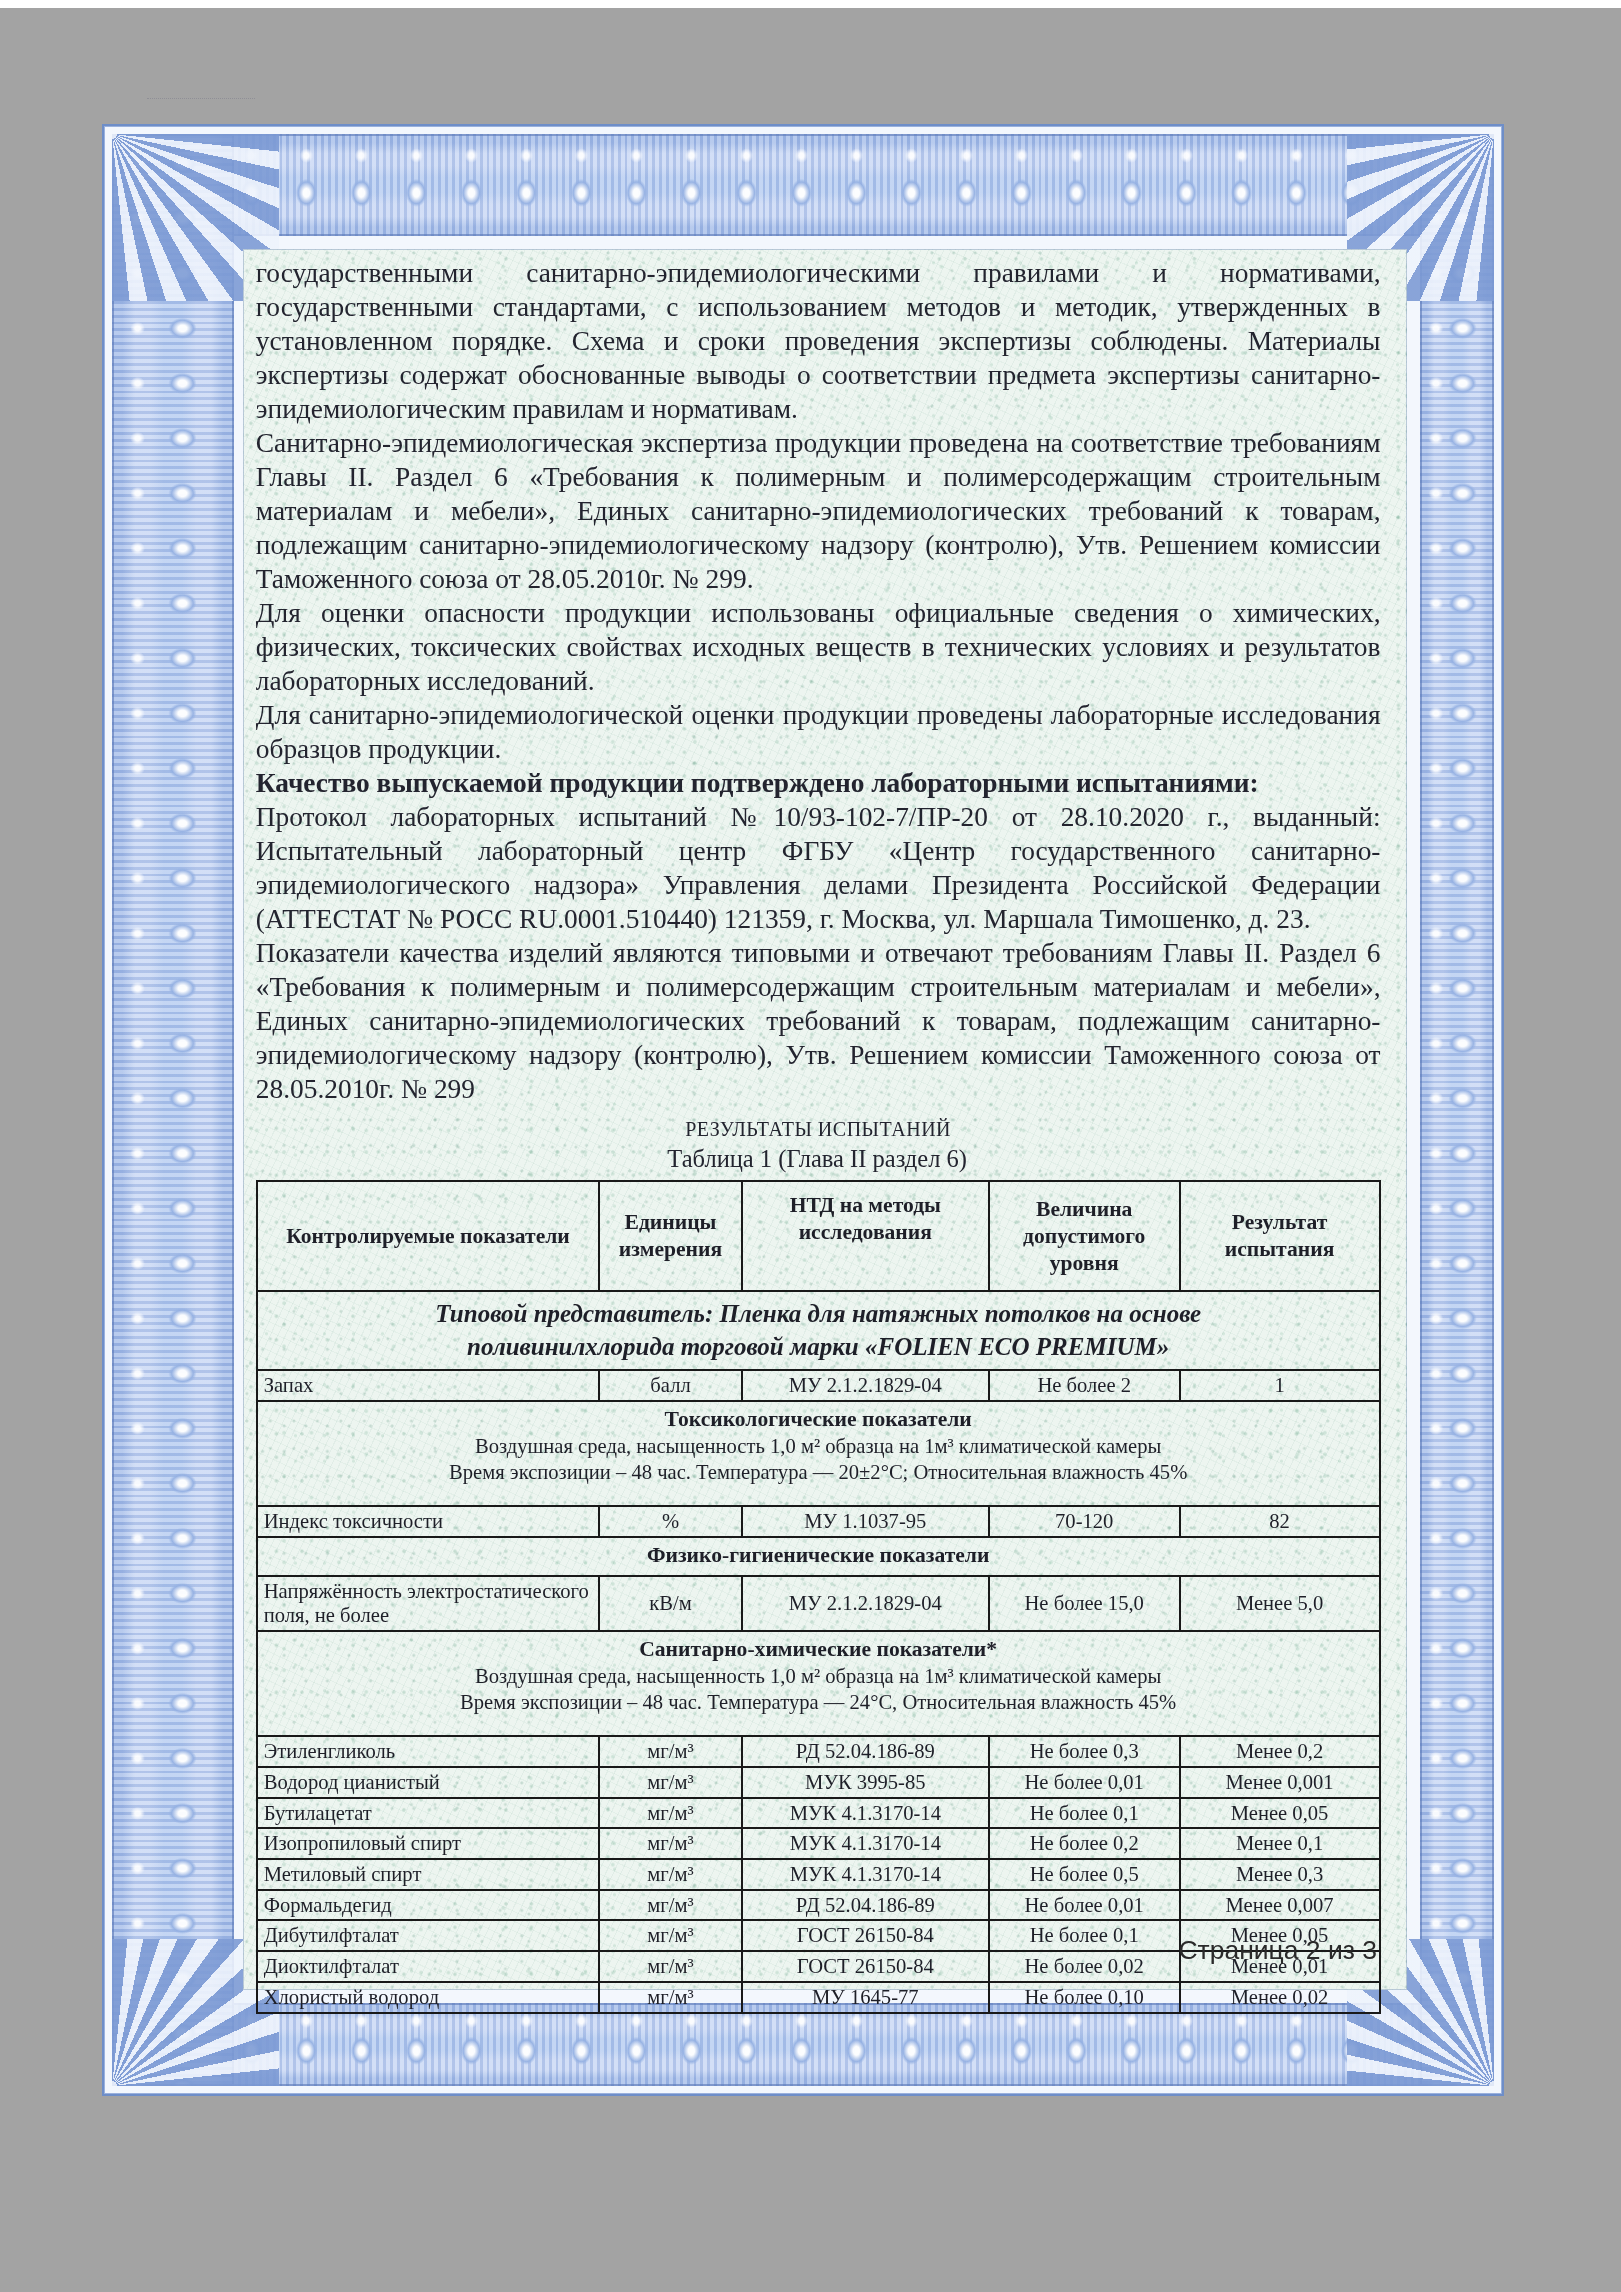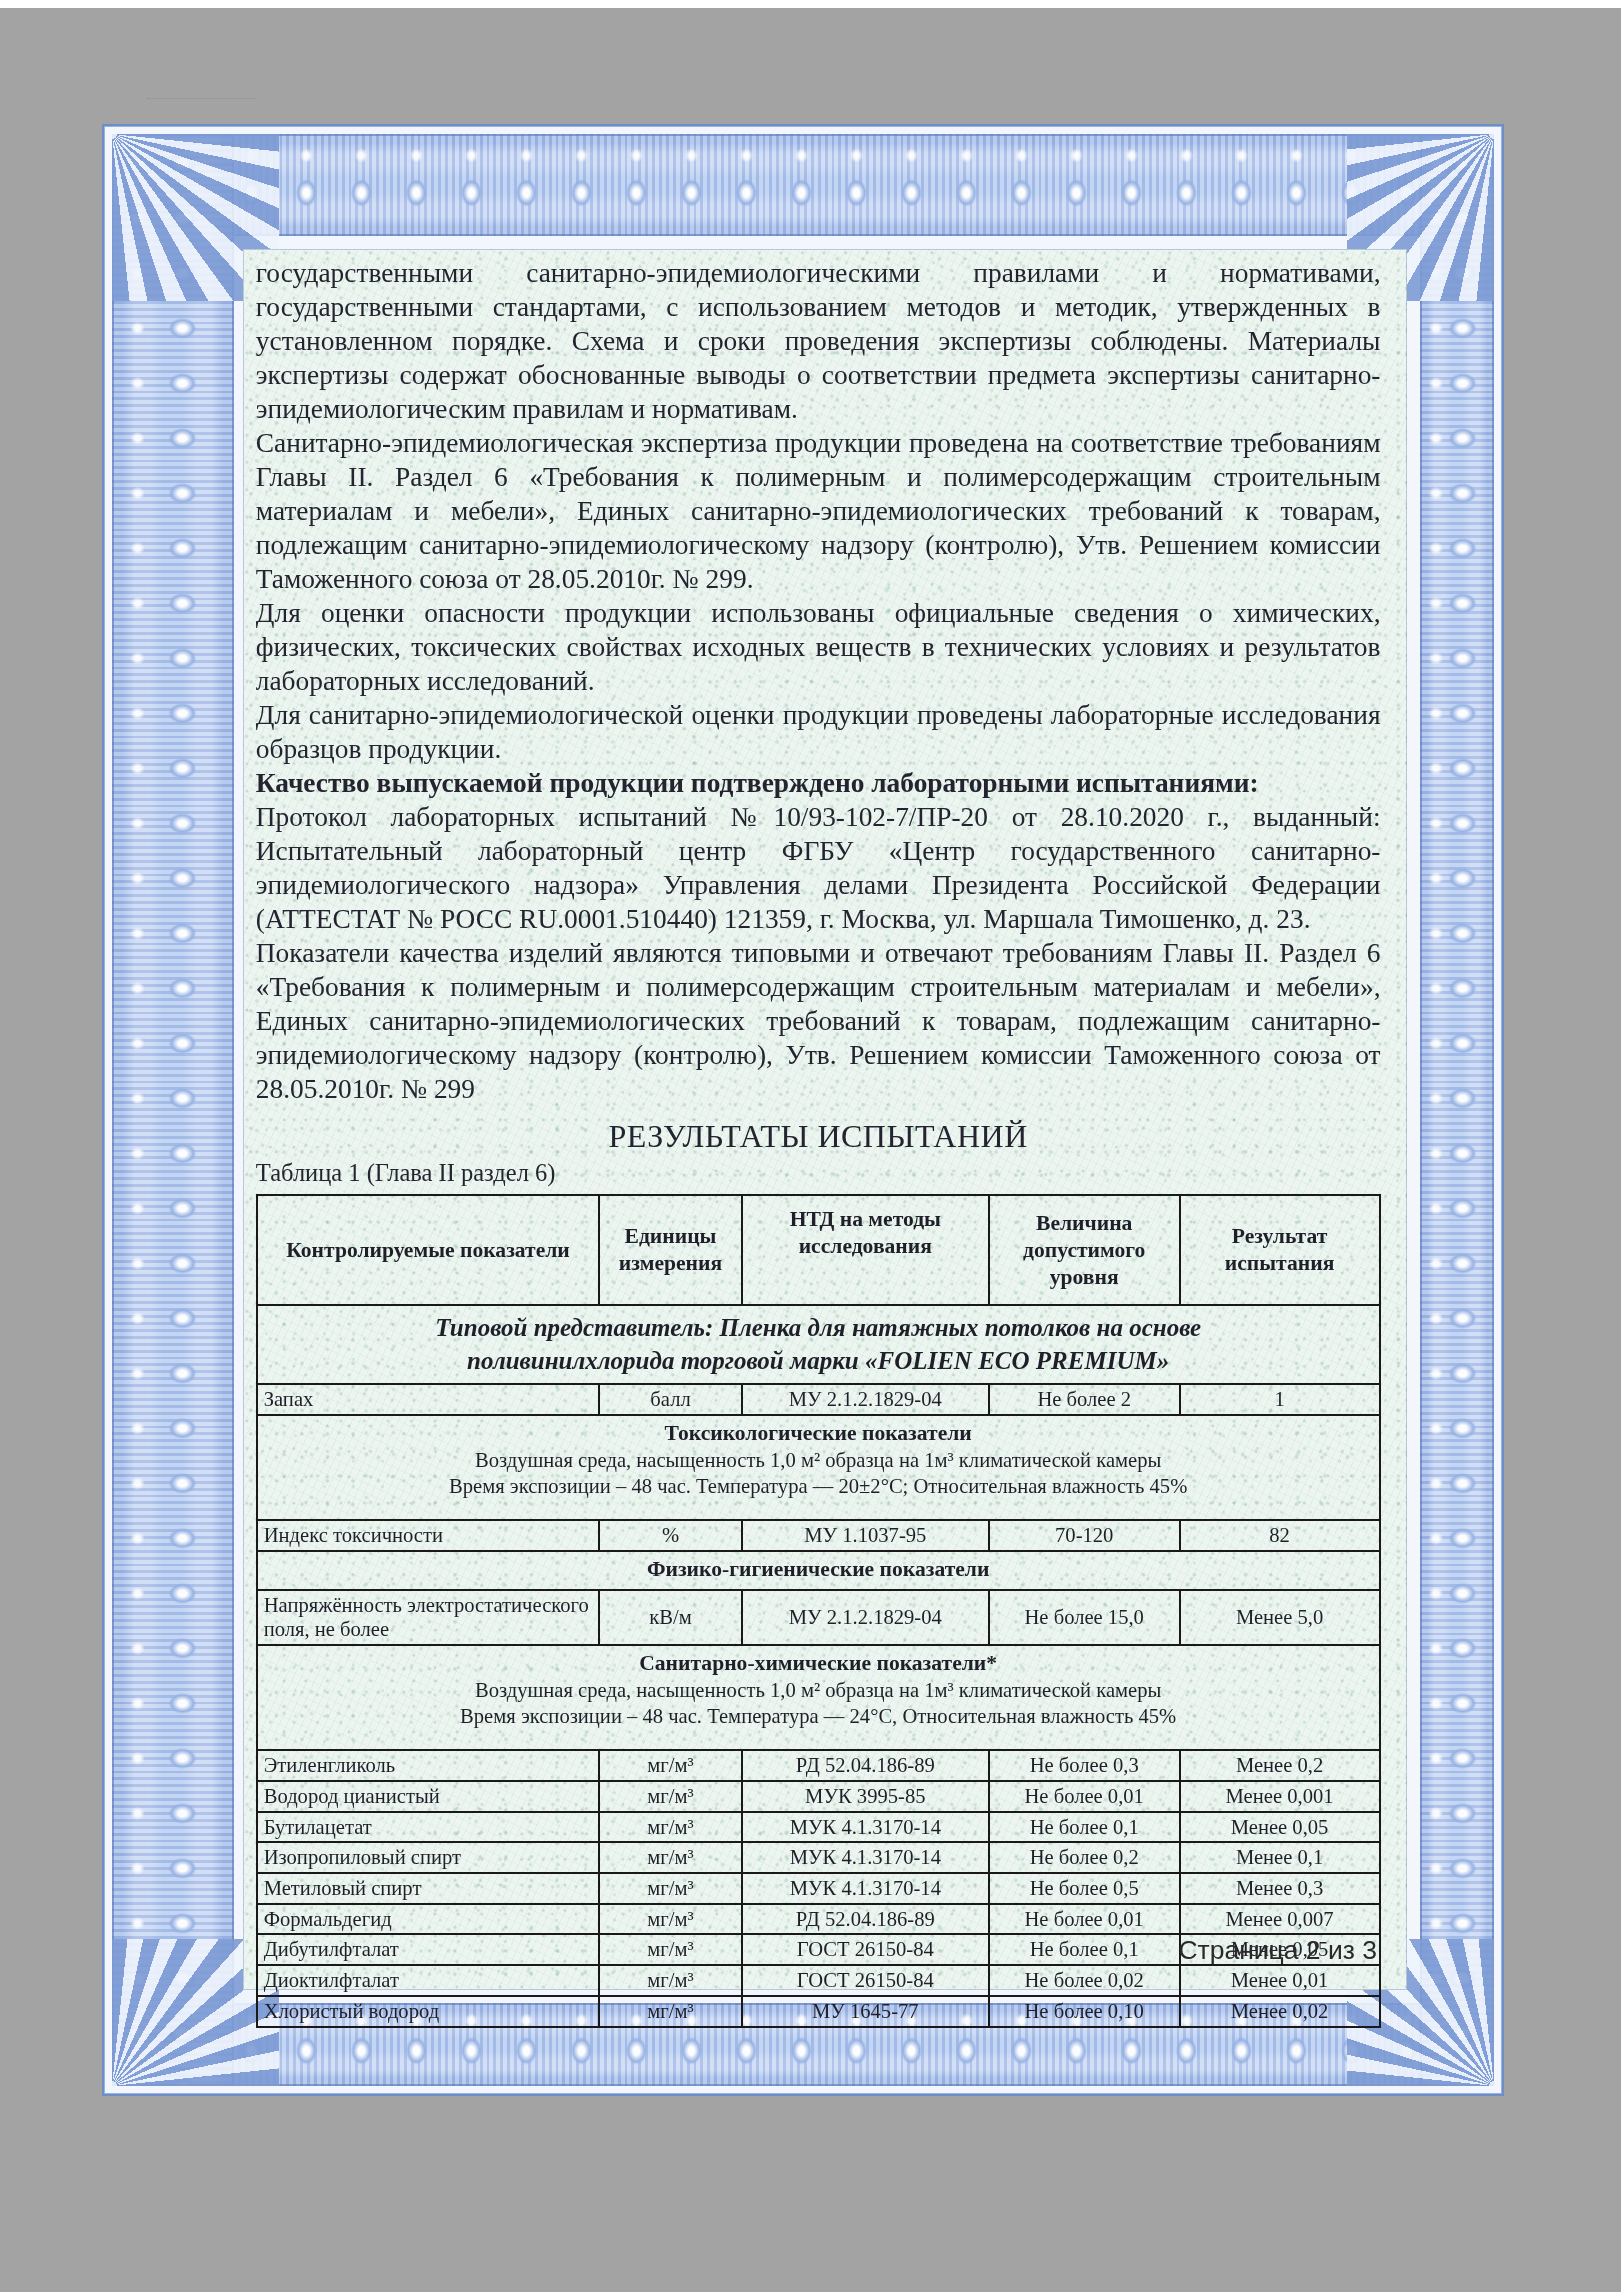--- a/index.html
+++ b/index.html
@@ -62,22 +62,22 @@
       repeating-linear-gradient(115deg, transparent 0 5.9px, rgba(118,168,148,.10) 5.9px 6.9px),
       repeating-linear-gradient(25deg,  transparent 0 7.8px, rgba(118,168,148,.08) 7.8px 8.8px);
     background-size:25.5px 23.5px,21.6px 25.5px,27.4px 21.6px,23.5px 27.4px,29px 25.5px,auto,auto;
     border:1px solid rgba(90,120,170,.35);
     padding:5.9px 25.5px 0 11.8px;box-sizing:border-box;}
 
   
   .bodytext p{margin:0;font-size:27.4px;line-height:34px;text-align:justify;color:#23242f;}
   .bodytext p.bold{font-weight:bold;text-align:left;}
 
-  .results-title{margin:11.8px 0 3.9px;text-align:center;font-size:32px;letter-spacing:0.5px;color:#23242f;}
-  .table-caption{text-align:left;font-size:24.5px;margin:2px 2px 7.8px 0;color:#23242f;}
+  .results-title{margin:11.8px 0 3.9px;text-align:center;font-size:20px;letter-spacing:0.5px;color:#23242f;}
+  .table-caption{text-align:center;font-size:24.5px;margin:2px 2px 7.8px 0;color:#23242f;}
 
   
   table.results{width:100%;border-collapse:collapse;border:2.9px solid #191919;table-layout:fixed;}
   table.results th,table.results td{border:2px solid #191919;color:#1e1f28;}
   col.w0{width:30.5%}col.w1{width:12.7%}col.w2{width:22%}col.w3{width:17%}col.w4{width:17.8%}
   th{font-weight:bold;font-size:21.6px;line-height:1.25;height:94px;vertical-align:middle;padding:3.9px 7.8px;}
   th.top{vertical-align:top;padding-top:10px;}
   td.type-cell{font-weight:bold;font-style:italic;text-align:center;font-size:25px;line-height:1.3;padding:5.9px 3.9px;}
   td.section-cell{text-align:center;padding:2.9px 3.9px 5.9px;}
   .section-header{font-weight:bold;font-size:21.6px;line-height:1.3;}

